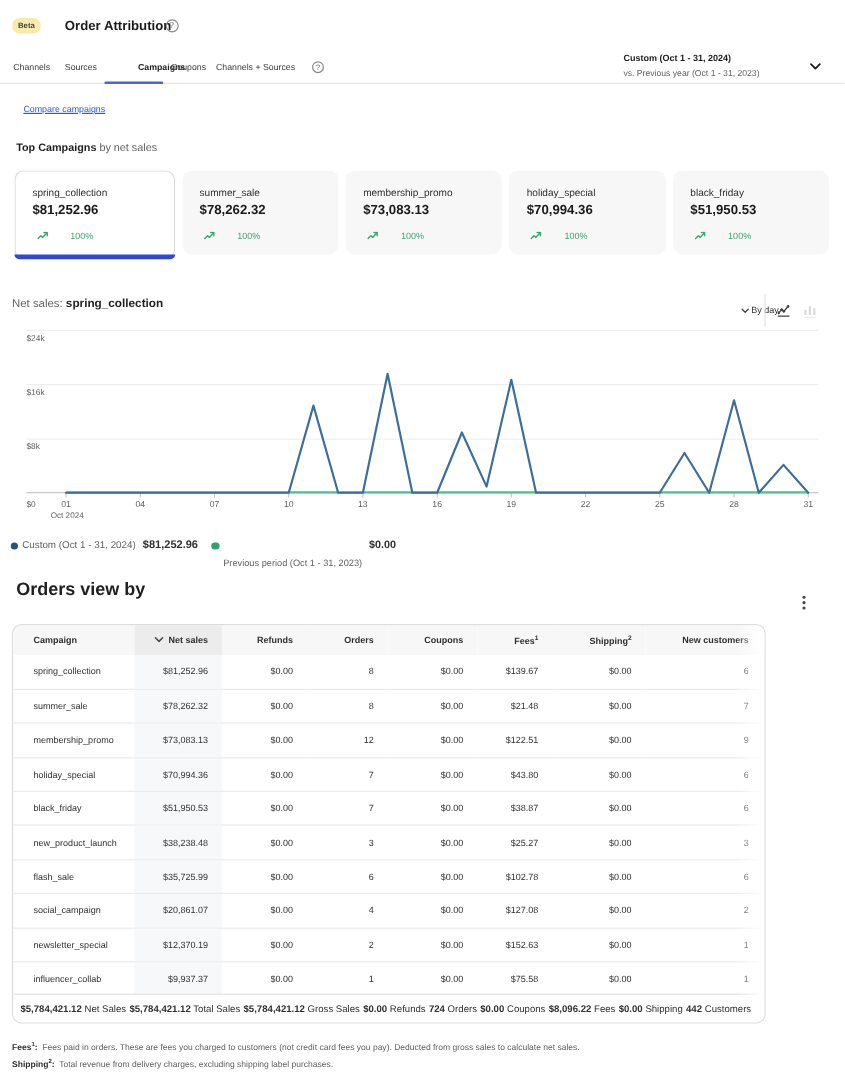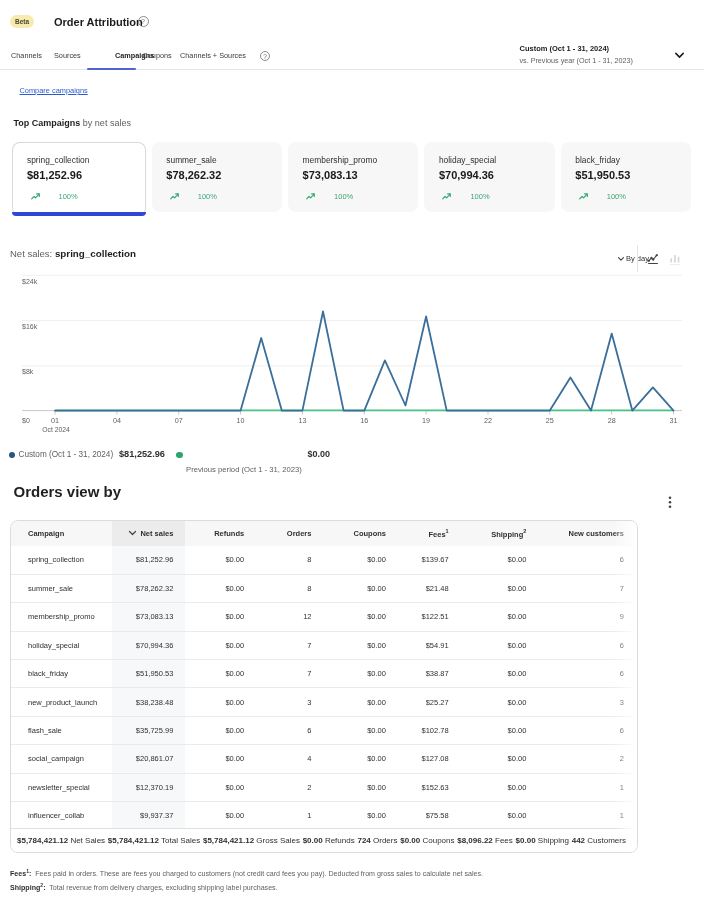--- a/index.html
+++ b/index.html
@@ -249,21 +249,21 @@
             <td>$0.00</td>
             <td>9</td>
             <td></td>
           </tr>
         <tr>
             <td class="c1">holiday_special</td>
             <td class="ns">$70,994.36</td>
             <td>$0.00</td>
             <td>7</td>
             <td>$0.00</td>
-            <td>$54.91</td>
+            <td>$43.80</td>
             <td>$0.00</td>
             <td>6</td>
             <td></td>
           </tr>
         <tr>
             <td class="c1">black_friday</td>
             <td class="ns">$51,950.53</td>
             <td>$0.00</td>
             <td>7</td>
             <td>$0.00</td>

